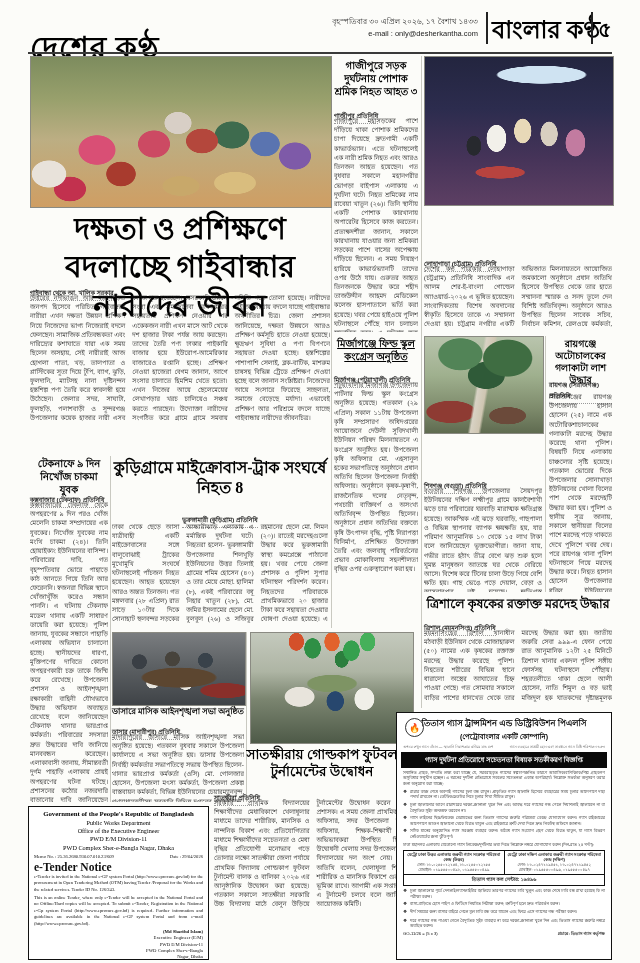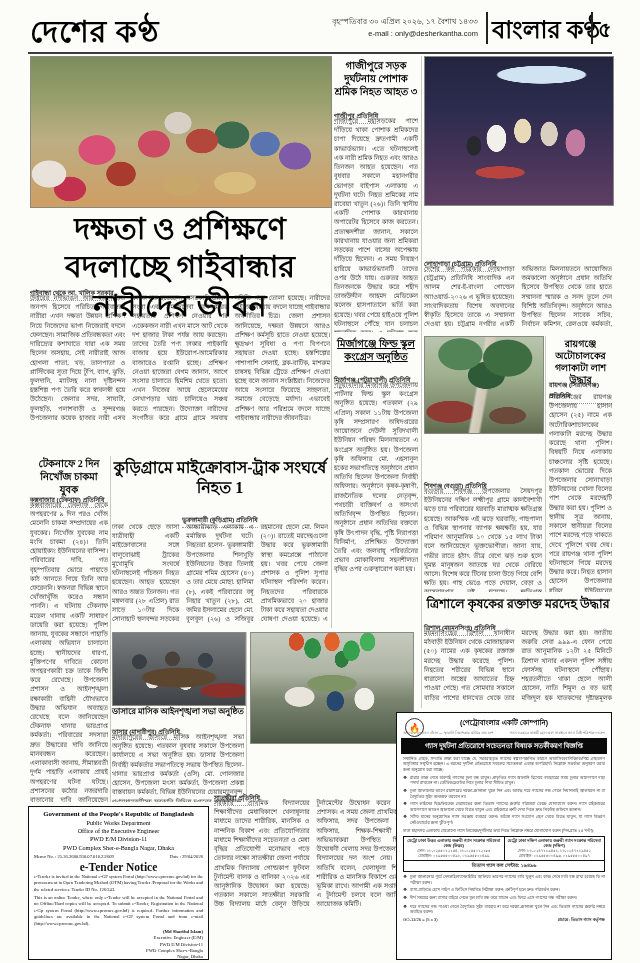--- a/index.html
+++ b/index.html
@@ -1,19 +1,19 @@
 <!DOCTYPE html>
 <html><head>
 <meta charset="utf-8">
 <style>
   html,body{margin:0;padding:0;background:#dcdcd6;}
   .page{position:relative;width:640px;height:963px;margin:0 auto;background:#fcfcf9;
         font-family:"Liberation Serif",serif;color:#111;overflow:hidden;}
   
-  .logo{position:absolute;left:30px;top:8px;font-size:30px;font-weight:bold;letter-spacing:1px;color:#000;}
+  .logo{position:absolute;left:30px;top:24px;font-size:30px;font-weight:bold;letter-spacing:1px;color:#000;}
   .dateline{position:absolute;left:320px;top:16px;width:158px;text-align:right;font-size:7.5px;line-height:1.6;color:#222;
             font-family:"Liberation Sans",sans-serif;}
   .mast-sep{position:absolute;top:12px;width:1.5px;height:32px;background:#222;}
   .edition{position:absolute;left:492px;top:11px;font-size:24px;font-weight:bold;color:#000;}
   .pageno{position:absolute;left:598px;top:14px;font-size:21px;font-weight:bold;color:#000;}
   .mast-rule{position:absolute;left:28px;top:52px;width:584px;height:2px;background:#3a3a3a;}
   
   .abs{position:absolute;}
   .photo{position:absolute;border:0.5px solid #8a8a82;}
   .hl{font-weight:bold;color:#000;text-align:center;line-height:1.28;}
@@ -76,21 +76,21 @@
     radial-gradient(14px 16px at 52% 62%, #27476e 0 60%, transparent 64%),
     radial-gradient(40px 14px at 50% 46%, #7e9464 0 60%, transparent 64%),
     linear-gradient(180deg, #c4c9bd 0%, #aeb5a4 35%, #7b8570 60%, #4e5a48 100%);}
   
   .tender{position:absolute;left:28px;top:806px;width:181px;height:154px;border:1.3px solid #111;
           background:#fff;box-sizing:border-box;padding:3px 5px;overflow:hidden;
           font-family:"Liberation Serif",serif;}
   .tender .gov{text-align:center;font-size:6.2px;line-height:1.32;color:#000;}
   .tender .gov .g1{font-weight:bold;font-size:6.8px;}
   .tender .memo-row{display:flex;justify-content:space-between;font-size:4.6px;margin-top:2px;color:#111;}
-  .tender h2{margin:2px 0 1px;text-align:center;font-size:11.5px;font-weight:bold;}
+  .tender h2{margin:2px 0 1px;font-size:11.5px;font-weight:bold;}
   .tender p{margin:0 0 2px;font-size:4.6px;line-height:1.4;text-align:justify;color:#111;}
   .tender .sig{text-align:right;font-size:4.7px;line-height:1.35;margin-top:2px;}
   .tender .sig .nm{font-weight:bold;}
   
   .titas{position:absolute;left:396px;top:712px;width:216px;height:248px;border:1.6px solid #111;
          background:#fff;box-sizing:border-box;padding:3px 4px;overflow:hidden;
          font-family:"Liberation Sans",sans-serif;}
   .titas .hd{position:relative;text-align:center;padding:1px 0 1px;}
   .titas .hd .t1{font-size:8.4px;font-weight:bold;color:#000;}
   .titas .hd .t2{font-size:7px;font-weight:bold;color:#000;}
@@ -171,40 +171,41 @@
     <span class="byline">রায়গঞ্জ (সিরাজগঞ্জ) প্রতিনিধি</span>
   </div>
   <div class="abs body-txt" style="left:549px;top:392px;width:63px;height:200px;">সিরাজগঞ্জের রায়গঞ্জ উপজেলায় হাসান হোসেন (২৫) নামে এক অটোরিকশাচালকের গলাকাটা মরদেহ উদ্ধার করেছে থানা পুলিশ। বিষয়টি নিয়ে এলাকায় চাঞ্চল্যের সৃষ্টি হয়েছে। গতকাল ভোরের দিকে উপজেলার সোনাখাড়া ইউনিয়নের খোলা বিলের পাশ থেকে মরদেহটি উদ্ধার করা হয়। পুলিশ ও স্থানীয় সূত্র জানায়, সকালে স্থানীয়রা বিলের পাশে মরদেহ পড়ে থাকতে দেখে পুলিশে খবর দেয়। পরে রায়গঞ্জ থানা পুলিশ ঘটনাস্থলে গিয়ে মরদেহ উদ্ধার করে। নিহত হাসান হোসেন উপজেলার ধুবিল ইউনিয়নের মালতীডাঙ্গা এলাকার মৃত নজরুল ইসলামের ছেলে। তিনি ভাড়ায় অটোরিকশা চালাতেন। ধারণা করা হচ্ছে, অটোরিকশা ছিনতাইয়ের উদ্দেশ্যে দুর্বৃত্তরা তাকে হত্যা করে পালিয়ে গেছে। রাতে বাড়ি না ফেরায় পরিবারের সদস্যরা খোঁজাখুঁজি করেও সন্ধান পাননি। ময়নাতদন্ত শেষে মরদেহ পরিবারের কাছে হস্তান্তর করা হয়েছে। এ ঘটনায় মামলার প্রস্তুতি চলছে।</div>
 
   <div class="abs hl" style="left:424px;top:596px;width:188px;font-size:12.5px;">ত্রিশালে কৃষকের রক্তাক্ত মরদেহ উদ্ধার</div>
   <div class="abs" style="left:424px;top:616px;width:188px;">
     <span class="byline">ত্রিশাল (ময়মনসিংহ) প্রতিনিধি</span>
   </div>
   <div class="abs body-txt cols2" style="left:424px;top:628px;width:188px;height:80px;">ময়মনসিংহের ত্রিশাল থানাধীন মঠবাড়ী ইউনিয়ন থেকে মোজাহারুল (৫০) নামের এক কৃষকের রক্তাক্ত মরদেহ উদ্ধার করেছে পুলিশ। নিহতের শরীরের বিভিন্ন স্থানে ধারালো অস্ত্রের আঘাতের চিহ্ন পাওয়া গেছে। গত সোমবার সকালে বাড়ির পাশের ধানখেত থেকে তার মরদেহ উদ্ধার করা হয়। জাতীয় জরুরি সেবা ৯৯৯-এ ফোন পেয়ে রাত আনুমানিক ১২টা ২৫ মিনিটে ত্রিশাল থানার একদল পুলিশ সঙ্গীয় ফোর্সসহ ঘটনাস্থলে পৌঁছায়। শহরতলীতে থাকা ছেলে আলী হোসেন, নাতি শিমুল ও বড় ভাই মজিদুল হক ঘাতকদের দৃষ্টান্তমূলক বিচার দাবি করেছেন। ময়নাতদন্তের জন্য মরদেহ ময়মনসিংহ মেডিকেল কলেজ মর্গে পাঠানো হয়েছে। পুলিশ জানায়, প্রাথমিক তদন্তে জমিসংক্রান্ত বিরোধের জেরে এ হত্যাকাণ্ড ঘটে থাকতে পারে বলে ধারণা করা হচ্ছে। এ ঘটনায় মামলার প্রস্তুতি চলছে এবং জড়িতদের গ্রেপ্তারে অভিযান অব্যাহত রয়েছে।</div>
 
-  <div class="abs hl" style="left:30px;top:458px;width:78px;font-size:10px;">টেকনাফে 2 দিন নিখোঁজ চাকমা যুবক</div>
+  <div class="abs hl" style="left:30px;top:458px;width:78px;font-size:10px;">টেকনাফে ৯ দিন নিখোঁজ চাকমা যুবক</div>
   <div class="abs" style="left:30px;top:488px;width:78px;">
     <span class="byline">কক্সবাজার (টেকনাফ) প্রতিনিধি</span>
   </div>
   <div class="abs body-txt" style="left:30px;top:500px;width:78px;height:302px;">কক্সবাজারের টেকনাফ থেকে অপহরণের ৯ দিন পরও খোঁজ মেলেনি চাকমা সম্প্রদায়ের এক যুবকের। নিখোঁজ যুবকের নাম মংথি চাকমা (২৪)। তিনি হোয়াইক্যং ইউনিয়নের বাসিন্দা। পরিবারের দাবি, গত বৃহস্পতিবার ভোরে পাহাড়ে কাঠ আনতে গিয়ে তিনি আর ফেরেননি। স্বজনরা বিভিন্ন স্থানে খোঁজাখুঁজি করেও সন্ধান পাননি। এ ঘটনায় টেকনাফ মডেল থানায় একটি সাধারণ ডায়েরি করা হয়েছে। পুলিশ জানায়, যুবকের সন্ধানে পাহাড়ি এলাকায় অভিযান চালানো হচ্ছে। স্থানীয়দের ধারণা, মুক্তিপণের দাবিতে কোনো অপহরণকারী চক্র তাকে জিম্মি করে রেখেছে। উপজেলা প্রশাসন ও আইনশৃঙ্খলা রক্ষাকারী বাহিনী যৌথভাবে উদ্ধার অভিযান অব্যাহত রেখেছে বলে জানিয়েছেন টেকনাফ থানার ভারপ্রাপ্ত কর্মকর্তা। পরিবারের সদস্যরা দ্রুত উদ্ধারের দাবি জানিয়ে মানববন্ধন করেছেন। এলাকাবাসী জানায়, সীমান্তবর্তী দুর্গম পাহাড়ি এলাকায় প্রায়ই অপহরণের ঘটনা ঘটছে। প্রশাসনের কঠোর নজরদারি বাড়ানোর দাবি জানিয়েছেন স্থানীয়রা। এদিকে নিখোঁজ যুবকের মা কান্নাজড়িত কণ্ঠে ছেলেকে ফিরে পাওয়ার আকুতি জানিয়েছেন।</div>
 
-  <div class="abs hl" style="left:112px;top:458px;width:216px;font-size:16px;">কুড়িগ্রামে মাইক্রোবাস-ট্রাক সংঘর্ষে নিহত 1</div>
+  <div class="abs hl" style="left:112px;top:458px;width:216px;font-size:16px;">কুড়িগ্রামে মাইক্রোবাস-ট্রাক সংঘর্ষে নিহত 8</div>
   <div class="abs" style="left:112px;top:508px;width:216px;text-align:center;">
     <span class="byline">ভুরুঙ্গামারী (কুড়িগ্রাম) প্রতিনিধি</span>
   </div>
   <div class="abs body-txt cols3" style="left:112px;top:522px;width:216px;height:106px;">ঢাকা থেকে ছেড়ে আসা যাত্রীবাহী একটি মাইক্রোবাসের সঙ্গে বালুবোঝাই ট্রাকের মুখোমুখি সংঘর্ষে ঘটনাস্থলেই পাঁচজন নিহত হয়েছেন। আহত হয়েছেন আরও অন্তত তিনজন। গত মঙ্গলবার (২৮ এপ্রিল) রাত সাড়ে ১০টার দিকে সোনাহাট স্থলবন্দর সড়কের আন্ধারীঝাড় এলাকায় এ মর্মান্তিক দুর্ঘটনা ঘটে। নিহতরা হলেন- ভুরুঙ্গামারী উপজেলার শিলখুড়ি ইউনিয়নের উত্তর তিলাই গ্রামের শমিম হোসেন (৪০) ও তার মেয়ে মোছা. হালিমা (৮), একই পরিবারের বধূ নিহার খাতুন (২৮), মো. জমির ইসলামের ছেলে মো. বুলবুল (২৬) ও সজিবুর রহমানের ছেলে মো. লিমন (২০)। রাতেই মরদেহগুলো উদ্ধার করে ভুরুঙ্গামারী স্বাস্থ্য কমপ্লেক্সে পাঠানো হয়। খবর পেয়ে জেলা প্রশাসক ও পুলিশ সুপার ঘটনাস্থল পরিদর্শন করেন। নিহতদের পরিবারকে প্রাথমিকভাবে ২০ হাজার টাকা করে সহায়তা দেওয়ার ঘোষণা দেওয়া হয়েছে। এ ঘটনায় ট্রাকচালককে আটক করেছে পুলিশ। স্থানীয়রা জানান, সড়কটিতে প্রায়ই দুর্ঘটনা ঘটছে।</div>
 
   <div class="photo meeting-photo" style="left:112px;top:632px;width:132px;height:72px;"></div>
   <div class="abs hl" style="left:112px;top:707px;width:132px;font-size:8.2px;">ডাসারে মাসিক আইনশৃঙ্খলা সভা অনুষ্ঠিত</div>
   <div class="abs" style="left:112px;top:720px;width:132px;">
     <span class="byline">ডাসার (মাদারীপুর) প্রতিনিধি</span>
   </div>
   <div class="abs body-txt" style="left:112px;top:732px;width:132px;height:70px;">মাদারীপুরের ডাসারে মাসিক আইনশৃঙ্খলা সভা অনুষ্ঠিত হয়েছে। গতকাল বুধবার সকালে উপজেলা কার্যালয়ে এ সভা অনুষ্ঠিত হয়। ডাসার উপজেলা নির্বাহী কর্মকর্তার সভাপতিত্বে সভায় উপস্থিত ছিলেন- থানার ভারপ্রাপ্ত কর্মকর্তা (ওসি) মো. গোলজার হোসেন, উপজেলা মৎস্য কর্মকর্তা, উপজেলা প্রকল্প বাস্তবায়ন কর্মকর্তা, বিভিন্ন ইউনিয়নের চেয়ারম্যানবৃন্দ, গণমাধ্যমকর্মীসহ সরকারি বিভিন্ন দপ্তরের কর্মকর্তাবৃন্দ। সভায় উপজেলার সার্বিক আইনশৃঙ্খলা পরিস্থিতি নিয়ন্ত্রণে রাখতে সবার সহযোগিতা কামনা করা হয়।</div>
 
   <div class="photo balloon-photo" style="left:250px;top:632px;width:162px;height:110px;"></div>
+  <div class="abs hl" style="left:232px;top:746px;width:180px;font-size:13.5px;">সাতক্ষীরায় গোল্ডকাপ ফুটবল টুর্নামেন্টের উদ্বোধন</div>
   <div class="abs" style="left:214px;top:786px;width:198px;">
     <span class="byline">সাতক্ষীরা প্রতিনিধি</span>
   </div>
   <div class="abs body-txt cols2" style="left:214px;top:798px;width:198px;height:160px;">সরকারি প্রাথমিক বিদ্যালয়ের শিক্ষার্থীদের মেধাবিকাশে খেলাধুলার মাধ্যমে তাদের শারীরিক, মানসিক ও নান্দনিক বিকাশ এবং প্রতিযোগিতার মাধ্যমে শিক্ষার্থীদের সচেতনতা ও মেধা বৃদ্ধির প্রতিযোগী মনোভাব গড়ে তোলার লক্ষ্যে সাতক্ষীরা জেলা পর্যায়ে প্রাথমিক বিদ্যালয় গোল্ডকাপ ফুটবল টুর্নামেন্ট বালক ও বালিকা ২০২৬ এর আনুষ্ঠানিক উদ্বোধন করা হয়েছে। গতকাল সকালে সাতক্ষীরা সরকারি উচ্চ বিদ্যালয় মাঠে বেলুন উড়িয়ে টুর্নামেন্টের উদ্বোধন করেন জেলা প্রশাসক। এ সময় জেলা প্রাথমিক শিক্ষা অফিসার, সদর উপজেলা নির্বাহী অফিসার, শিক্ষক-শিক্ষার্থী ও অভিভাবকরা উপস্থিত ছিলেন। উদ্বোধনী খেলায় সদর উপজেলার দুটি বিদ্যালয়ের দল অংশ নেয়। প্রধান অতিথি বলেন, খেলাধুলা শিশুদের শারীরিক ও মানসিক বিকাশে গুরুত্বপূর্ণ ভূমিকা রাখে। আগামী এক সপ্তাহব্যাপী এ টুর্নামেন্ট চলবে বলে জানিয়েছে আয়োজক কমিটি।</div>
 
   <div class="tender">
     <div class="gov">
       <div class="g1">Government of the People's Republic of Bangladesh</div>
       <div>Public Works Department</div>
       <div>Office of the Executive Engineer</div>
@@ -226,20 +227,21 @@
       <div>Nagar, Dhaka</div>
     </div>
 
   </div>
 
   <div class="titas">
     <div class="hd">
       <div class="logo-circ">
           <span>🔥</span>
         </div>
+      <div class="t1">তিতাস গ্যাস ট্রান্সমিশন এন্ড ডিস্ট্রিবিউশন পিএলসি</div>
       <div class="t2">(পেট্রোবাংলার একটি কোম্পানি)</div>
     </div>
     <div class="tag-row">
       <span style="width:48%;">অপচয় রুখুন গ্যাস বাঁচান — জ্বালানি নিরাপত্তায় এগিয়ে যাক দেশ</span>
       <span style="width:48%;text-align:right;">গ্যাস ব্যবহারে সাশ্রয়ী হোন এবং সাবধানে গ্যাস বিধি পরিপালন করুন</span>
     </div>
     <div class="bar">গ্যাস দুর্ঘটনা প্রতিরোধে সচেতনতা বিষয়ক সতর্কীকরণ বিজ্ঞপ্তি</div>
     <div class="intro">সম্মানিত গ্রাহক, সম্প্রতি লক্ষ্য করা যাচ্ছে যে, সরবরাহকৃত গ্যাসের স্বল্পচাপজনিত কারণে আবাসিক/বাণিজ্যিক/শিল্প গ্রাহকগণ অসুবিধার সম্মুখীন হচ্ছেন। এ ধরনের দুর্ঘটনা প্রতিরোধে সকলের সচেতনতা একান্ত অপরিহার্য। নিম্নোক্ত সতর্কতা অনুসরণ করার জন্য অনুরোধ করা যাচ্ছে:</div>
     <div class="bl">
       <span class="bq">❖</span>

